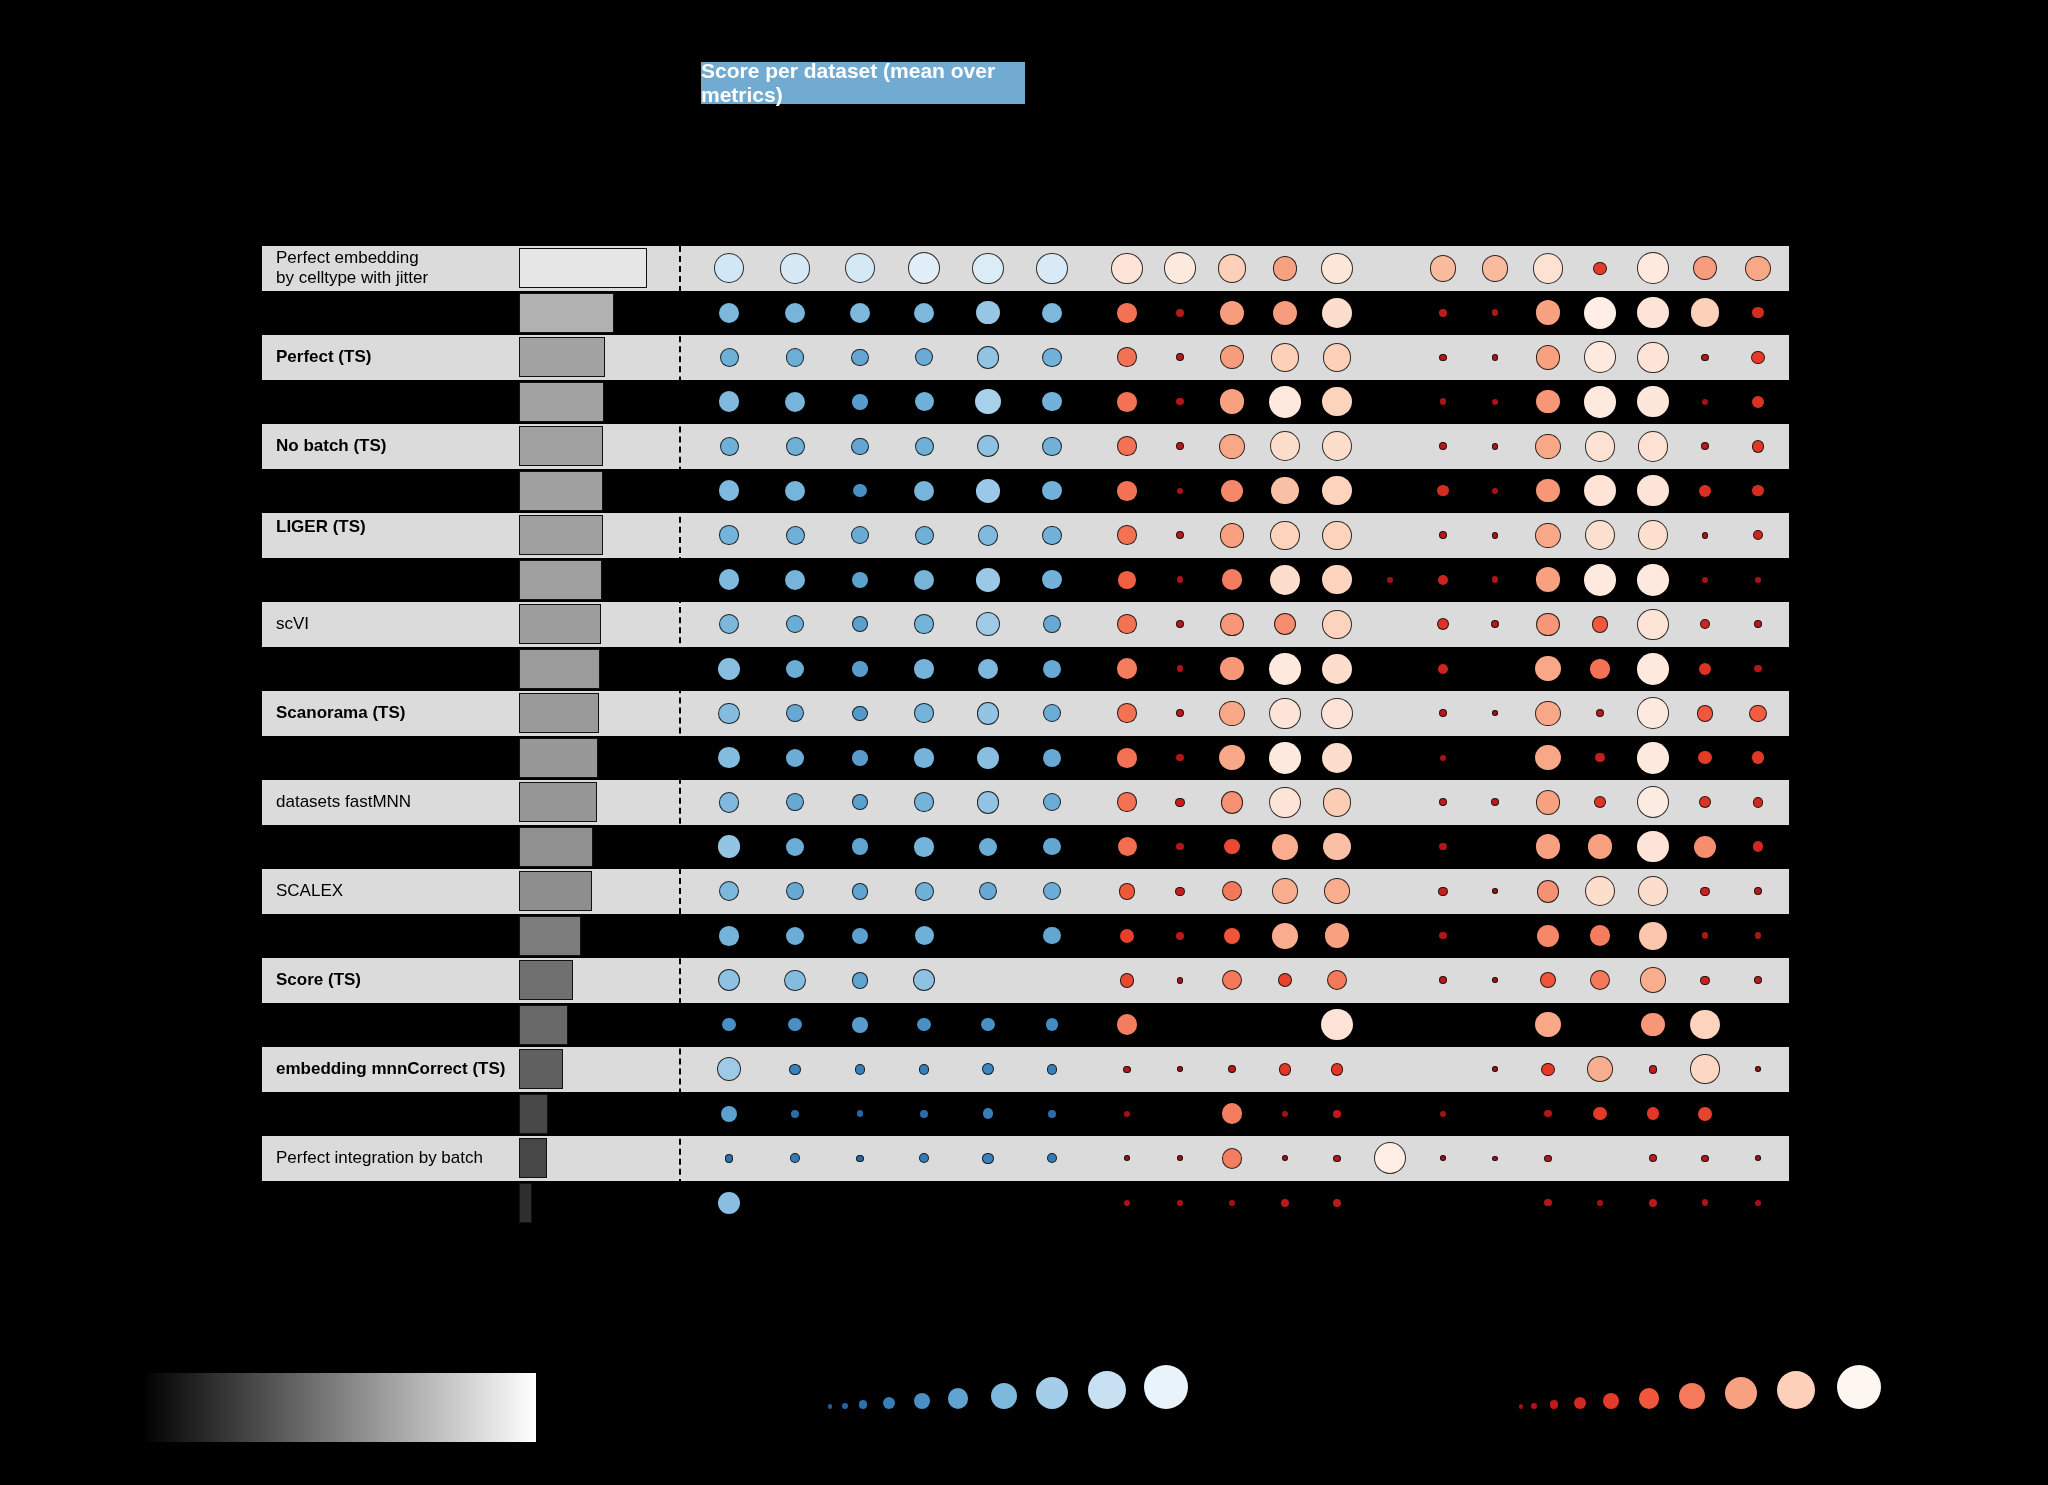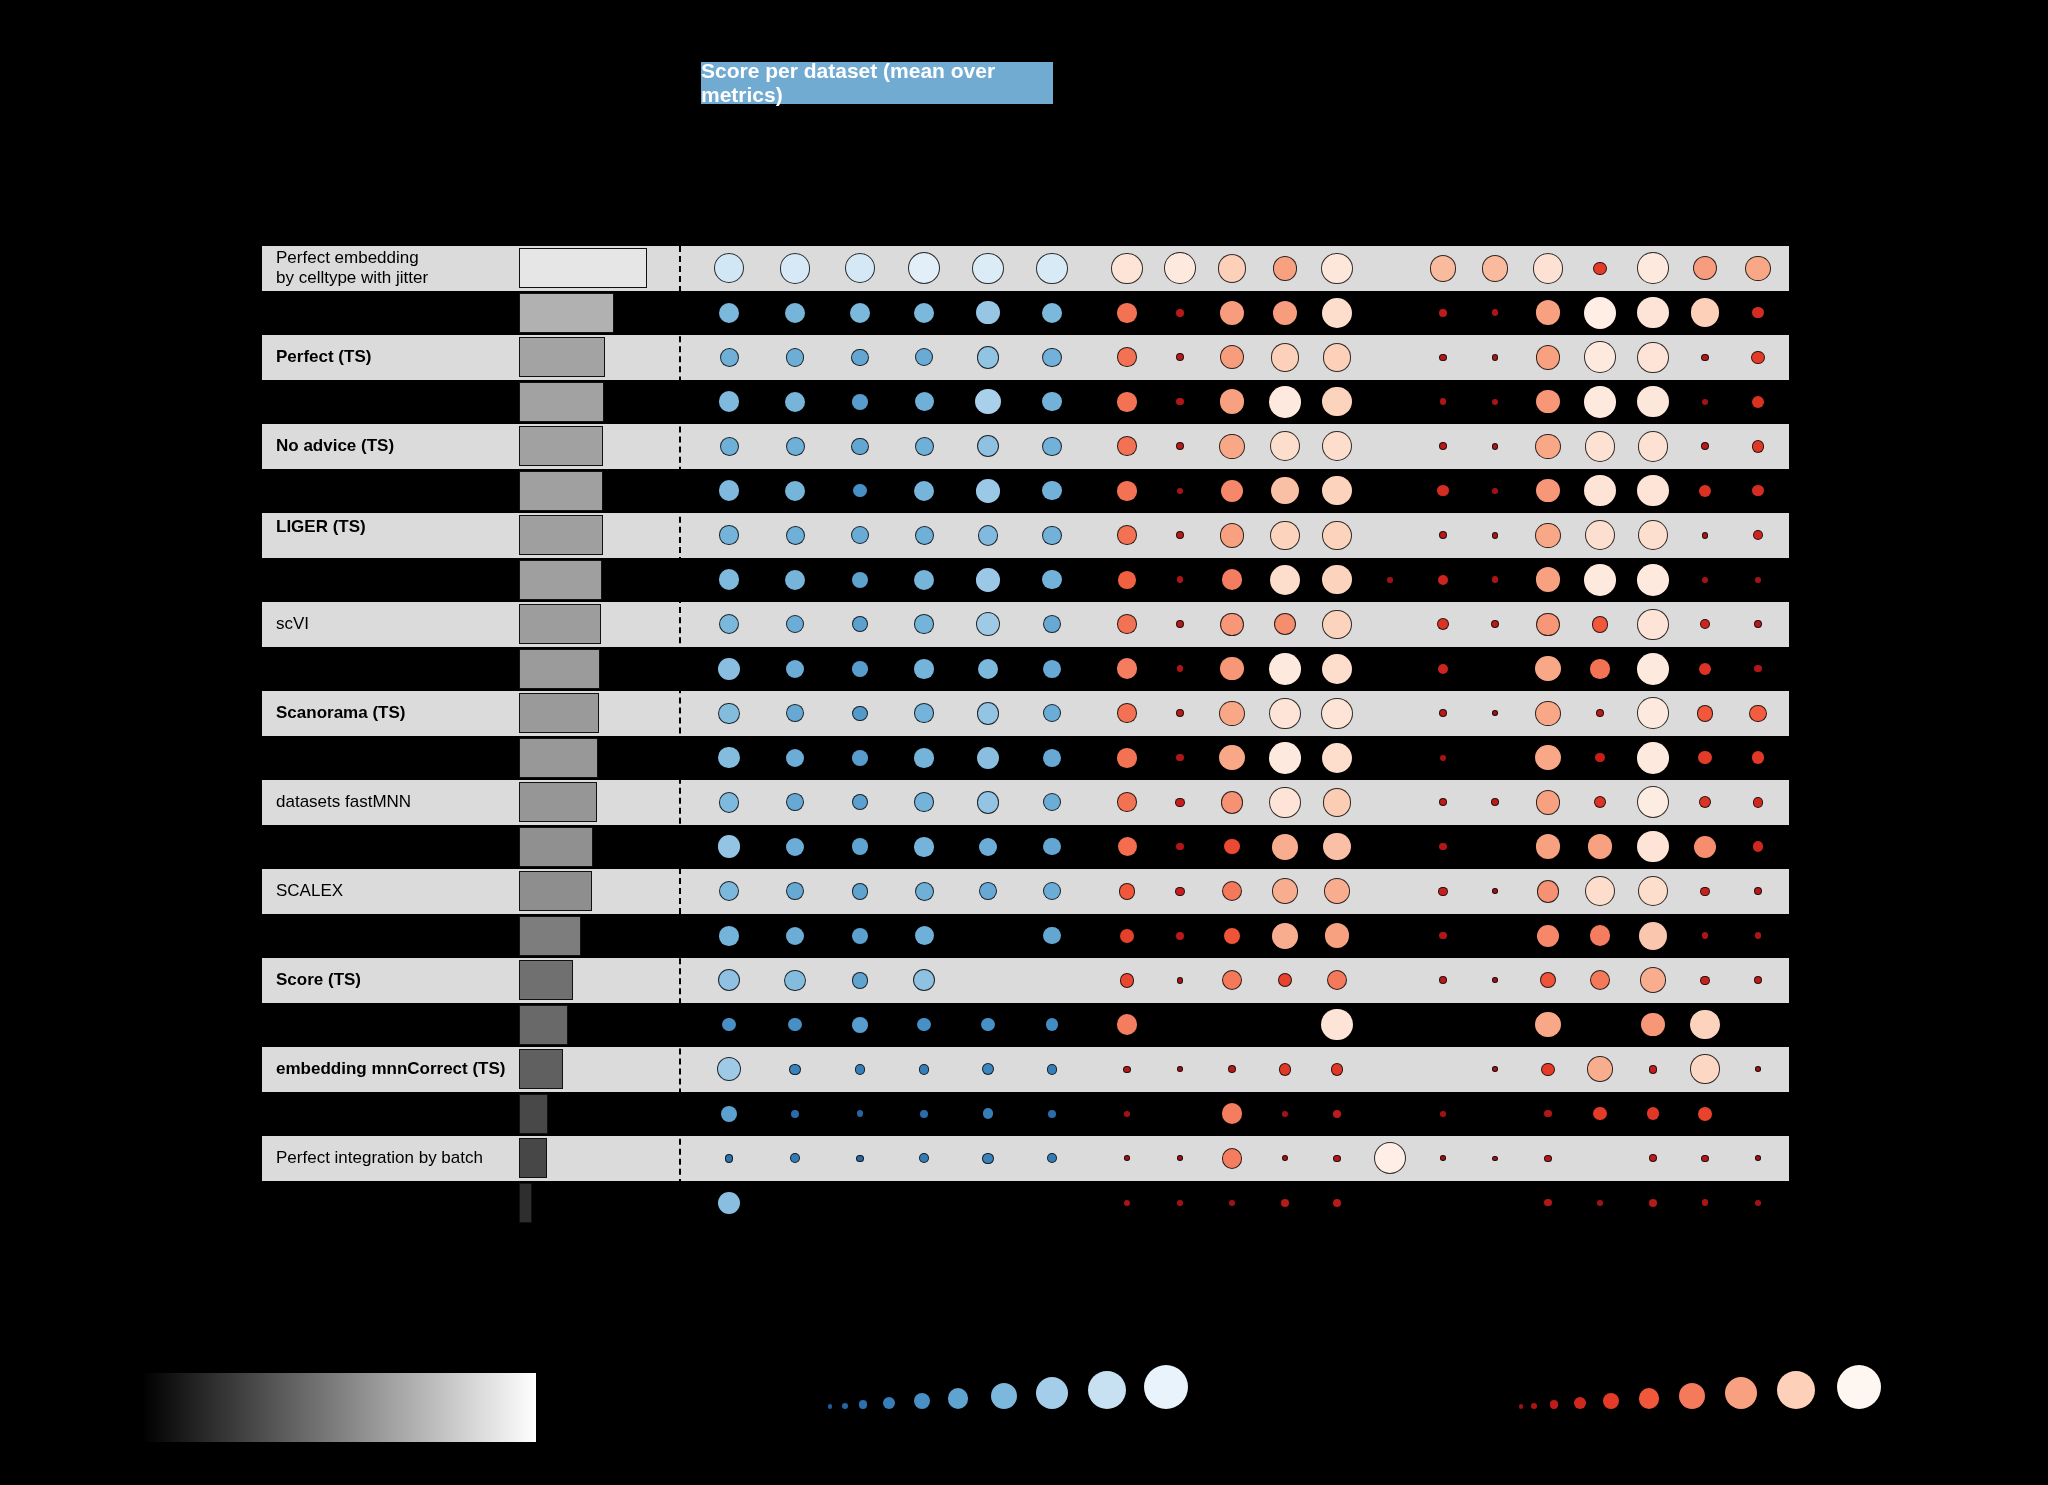--- a/index.html
+++ b/index.html
@@ -1,20 +1,20 @@
 <!DOCTYPE html>
 <html><head>
 <meta charset="utf-8">
 <style>
   html,body{margin:0;padding:0;background:#000;}
   #stage{position:relative;width:2048px;height:1485px;background:#000;overflow:hidden;
          font-family:"Liberation Sans","DejaVu Sans",sans-serif;}
   .hdr{position:absolute;top:62px;height:42px;display:flex;align-items:center;justify-content:center;
        color:#fff;font-weight:bold;font-size:21px;z-index:4;}
-  #hdr-dataset{left:701px;width:352px;}
+  #hdr-dataset{left:701px;width:324px;}
   #hdr-metric{left:1103px;width:684px;}
   #rot-frag{position:absolute;left:1152px;top:84px;color:#000;font-size:16px;z-index:5;
             transform:rotate(-33deg);transform-origin:left bottom;}
   .band{position:absolute;left:262px;width:1527px;z-index:1;background:#dbdbdb;}
   .rowlabel{position:absolute;left:276px;z-index:3;color:#000;font-size:17px;line-height:1.18;
             white-space:pre-line;display:flex;align-items:center;}
   .bar{position:absolute;z-index:2;border:1.5px solid #111;box-sizing:border-box;}
   .dot{position:absolute;border-radius:50%;z-index:3;border:1px solid rgba(10,10,10,.85);box-sizing:border-box;}
   #dash-sep{position:absolute;left:679px;width:0;border-left:2px dashed #000;z-index:2;}
   #gray-legend{position:absolute;left:142px;top:1373px;width:394px;height:69px;z-index:2;
@@ -103,21 +103,21 @@
       <div class="dot" style="left: 1269.2px; top: 385.95px; height: 31.6px; width: 31.6px; background: rgb(253, 233, 222); border: none;"></div>
       <div class="dot" style="left: 1322.46px; top: 387.21px; height: 29.08px; width: 29.08px; background: rgb(252, 211, 189); border: none;"></div>
       <div class="dot" style="left: 1439.66px; top: 398.41px; height: 6.68px; width: 6.68px; background: rgb(173, 21, 23); border: none;"></div>
       <div class="dot" style="left: 1491.8px; top: 398.55px; height: 6.4px; width: 6.4px; background: rgb(170, 20, 22); border: none;"></div>
       <div class="dot" style="left: 1536.26px; top: 390.01px; height: 23.48px; width: 23.48px; background: rgb(247, 151, 120); border: none;"></div>
       <div class="dot" style="left: 1584.2px; top: 385.95px; height: 31.6px; width: 31.6px; background: rgb(253, 233, 222); border: none;"></div>
       <div class="dot" style="left: 1637.34px; top: 386.09px; height: 31.32px; width: 31.32px; background: rgb(253, 231, 218); border: none;"></div>
       <div class="dot" style="left: 1702.08px; top: 398.83px; height: 5.84px; width: 5.84px; background: rgb(164, 18, 21); border: none;"></div>
       <div class="dot" style="left: 1752px; top: 395.75px; height: 12px; width: 12px; background: rgb(219, 49, 35); border: none;"></div>
       <div class="band" style="top: 424px; height: 44.5px;"></div>
-      <div class="rowlabel" style="top: 424px; height: 44.5px; font-weight: bold;">No advice (TS)</div>
+      <div class="rowlabel" style="top: 424px; height: 44.5px; font-weight: bold;">No batch (TS)</div>
       <div class="bar" style="left: 519px; top: 426.25px; width: 84px; height: 40px; background: rgb(161, 161, 161);"></div>
       <div class="dot" style="left: 719.5px; top: 436.75px; height: 19px; width: 19px; background: rgb(111, 176, 216);"></div>
       <div class="dot" style="left: 785.5px; top: 436.75px; height: 19px; width: 19px; background: rgb(111, 176, 216);"></div>
       <div class="dot" style="left: 851.34px; top: 437.59px; height: 17.32px; width: 17.32px; background: rgb(99, 166, 210);"></div>
       <div class="dot" style="left: 914.5px; top: 436.75px; height: 19px; width: 19px; background: rgb(111, 176, 216);"></div>
       <div class="dot" style="left: 976.82px; top: 435.07px; height: 22.36px; width: 22.36px; background: rgb(142, 193, 226);"></div>
       <div class="dot" style="left: 1042.36px; top: 436.61px; height: 19.28px; width: 19.28px; background: rgb(114, 177, 217);"></div>
       <div class="dot" style="left: 1117.22px; top: 436.47px; height: 19.56px; width: 19.56px; background: rgb(244, 114, 84);"></div>
       <div class="dot" style="left: 1176.1px; top: 442.35px; height: 7.8px; width: 7.8px; background: rgb(184, 25, 25);"></div>
       <div class="dot" style="left: 1219.42px; top: 433.67px; height: 25.16px; width: 25.16px; background: rgb(248, 167, 135);"></div>

